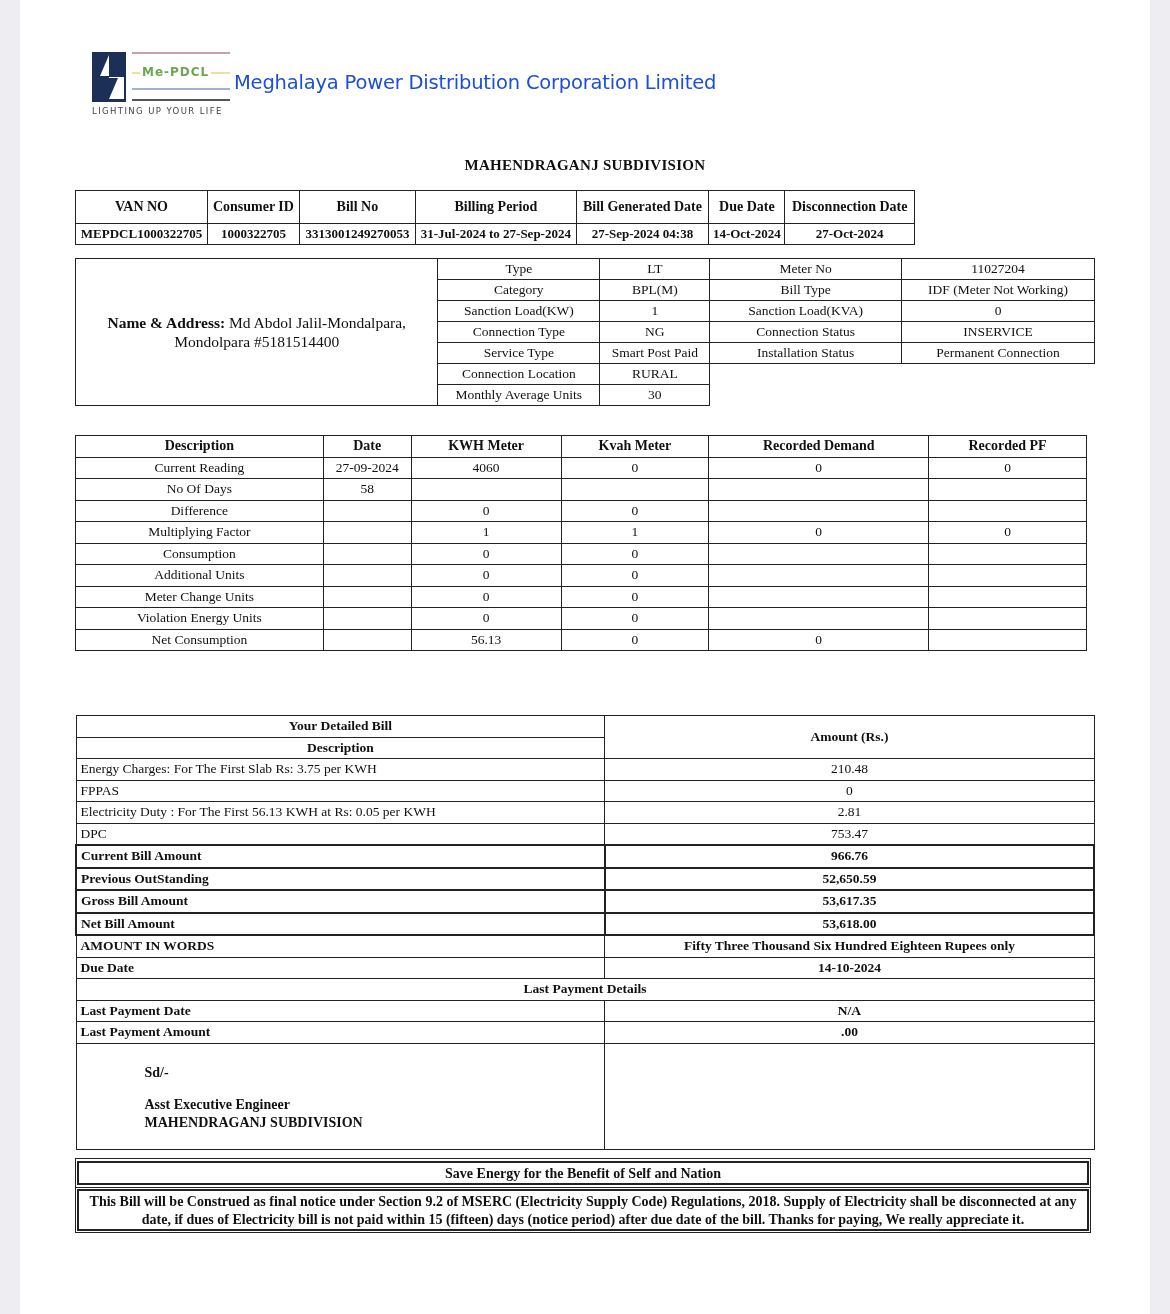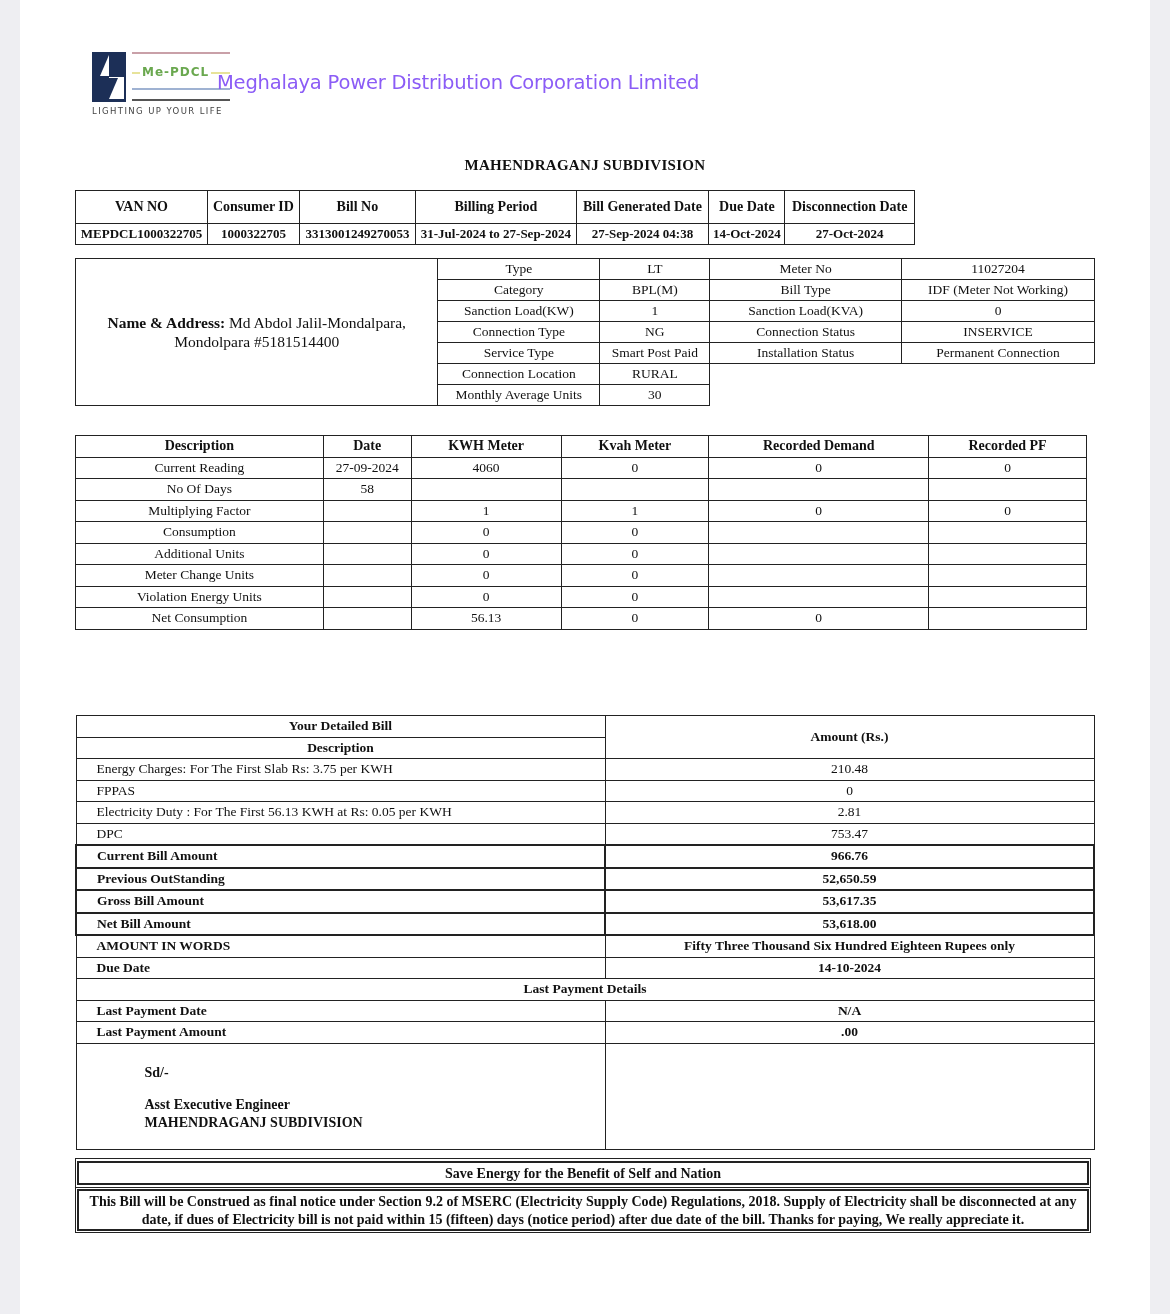--- a/index.html
+++ b/index.html
@@ -7,21 +7,21 @@
   .page { position:absolute; left:20px; top:0; width:1130px; height:1314px; background:#fff; }
   .abs { position:absolute; }
   
   .logo { left:72px; top:52px; width:140px; height:66px; }
   .logo-mark { position:absolute; left:0; top:0; width:34px; height:50px; background:#1c2f57; }
   .logo-mark svg { display:block; }
   .logo-lines { position:absolute; left:40px; top:0; width:100px; height:50px; }
   .ll { position:absolute; left:0; width:98px; height:2px; }
   .logo-text { position:absolute; left:48px; top:13px; font-family:"DejaVu Sans", sans-serif; font-size:12px; color:#6aa84f; letter-spacing:1px; background:#fff; padding:0 2px; font-weight:bold; }
   .logo-tag { position:absolute; left:0; top:54px; font-family:"DejaVu Sans", sans-serif; font-size:8.5px; letter-spacing:1.4px; color:#444; white-space:nowrap;text-align:right; }
-  .company { left:197px; top:71px; font-family:"DejaVu Sans", sans-serif; font-size:19.5px; color:#8b5cf6; white-space:nowrap; letter-spacing:-0.2px; }
+  .company { left:214px; top:71px; font-family:"DejaVu Sans", sans-serif; font-size:19.5px; color:#1d4ed8; white-space:nowrap; letter-spacing:-0.2px; }
   .subdiv { left:0; width:1130px; top:157px; text-align:center; font-weight:bold; font-size:15px; letter-spacing:0.3px; }
 
   table { border-collapse:collapse; position:absolute; font-family:"Liberation Serif", serif; }
   td, th { border:1.5px solid #222; padding:0; font-size:13.5px; text-align:center; white-space:nowrap; }
   th { font-weight:bold; }
   .b { font-weight:bold; }
 
   #t1 { left:55px; top:190px; width:840px; }
   #t1 th { height:32px; font-size:14px; }
   #t1 td { height:20px; font-weight:bold; font-size:13px; }
@@ -31,21 +31,21 @@
   #t2 td.name { white-space:normal; font-size:15.5px; line-height:19px; }
   #t2 td.empty { border:none; border-left:1.5px solid #222; }
 
   #t3 { left:55px; top:435px; width:1012px; }
   #t3 td, #t3 th { height:20.5px; font-size:13.5px; }
   #t3 th { font-size:14px; }
   #t3 .cap { font-size:13px; font-weight:bold; }
 
   #t4 { left:55px; top:715px; width:1020px; }
   #t4 td { height:20.5px; font-size:13.5px; }
-  #t4 td.l { text-align:left; padding-left:20px;margin-top:48px; }
+  #t4 td.l { text-align:left; padding-left:4px;margin-top:48px; }
   #t4 .thick td { border-width:2.5px; font-weight:bold; }
   #t4 .sig td { height:105px; vertical-align:top; }
   .sigbox { text-align:left; padding:20px 0 0 20px; font-weight:bold; font-size:14px; line-height:18px;margin-left:48px; }
 
   .banner { position:absolute; left:57px; width:1012px; border:2px solid #222; text-align:center; font-weight:bold; font-size:14px; font-family:"Liberation Serif", serif; box-sizing:border-box; }
   .banner-outer { position:absolute; left:55px; width:1016px; border:1px solid #222; box-sizing:border-box; }
 </style>
 </head>
 <body>
 
@@ -190,20 +190,28 @@
         </tr>
         <tr>
           <td>No Of Days</td>
           <td>58</td>
           <td></td>
           <td></td>
           <td></td>
           <td></td>
         </tr>
         <tr>
+          <td>Difference</td>
+          <td></td>
+          <td>0</td>
+          <td>0</td>
+          <td></td>
+          <td></td>
+        </tr>
+        <tr>
           <td>Multiplying Factor</td>
           <td></td>
           <td>1</td>
           <td>1</td>
           <td>0</td>
           <td>0</td>
         </tr>
         <tr>
           <td>Consumption</td>
           <td></td>

